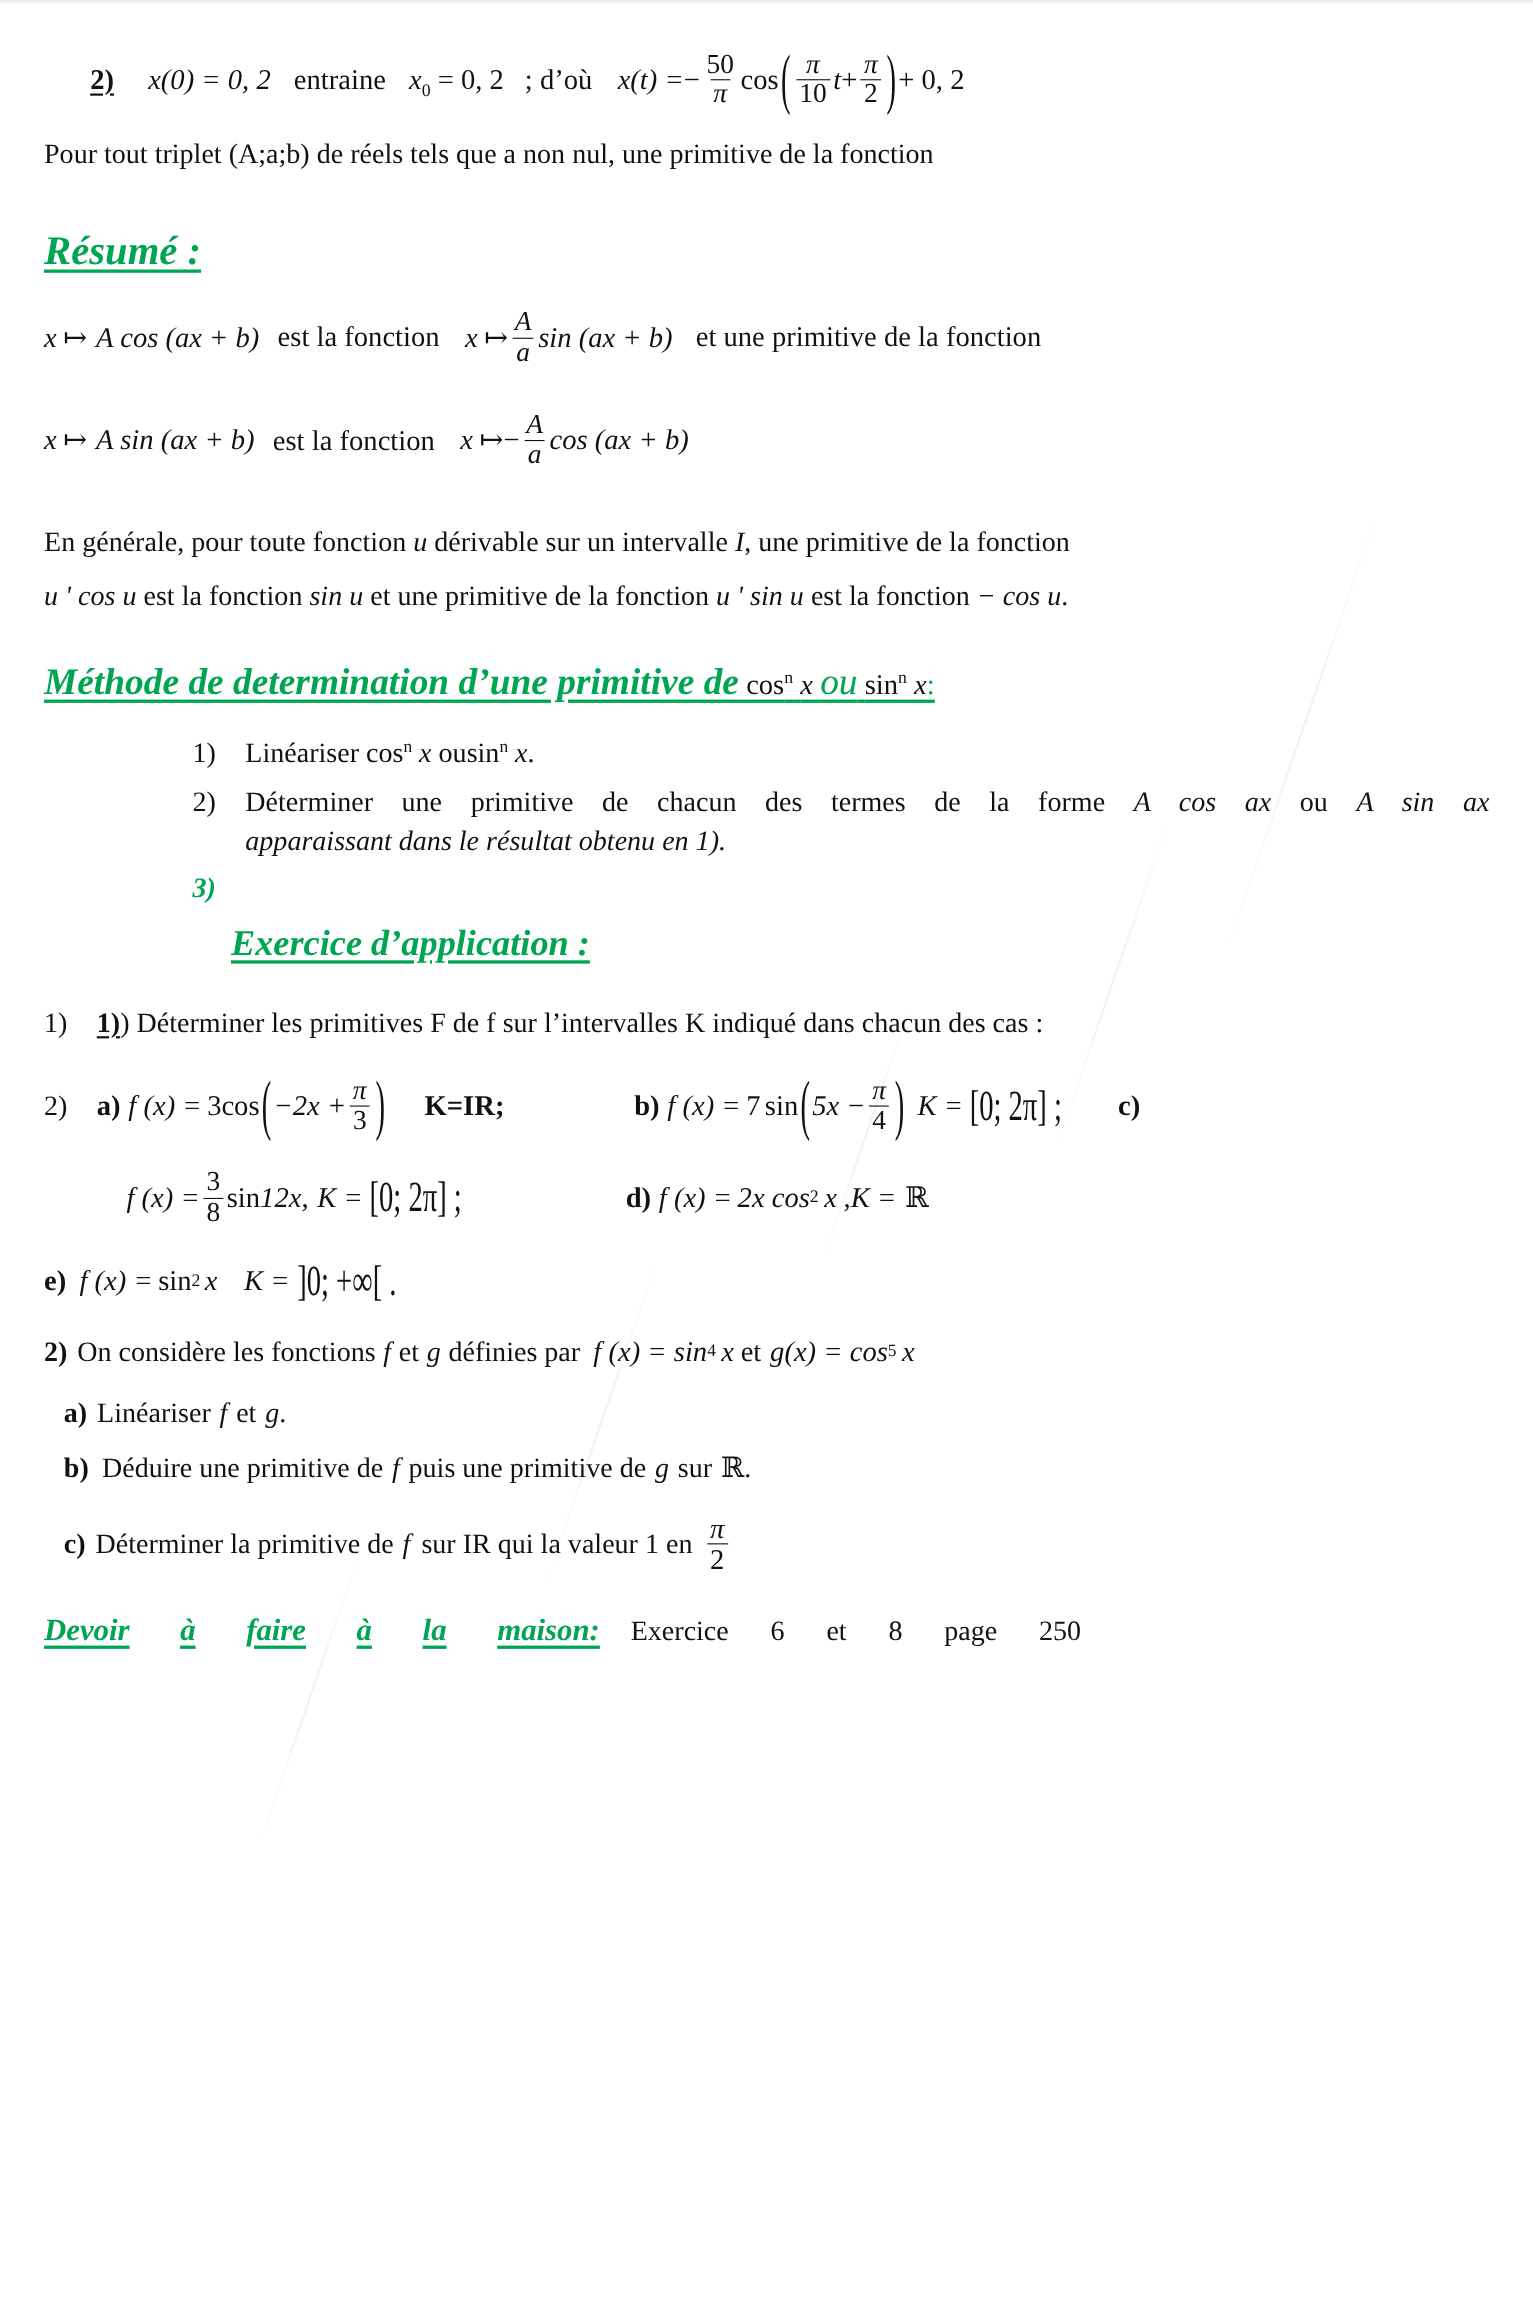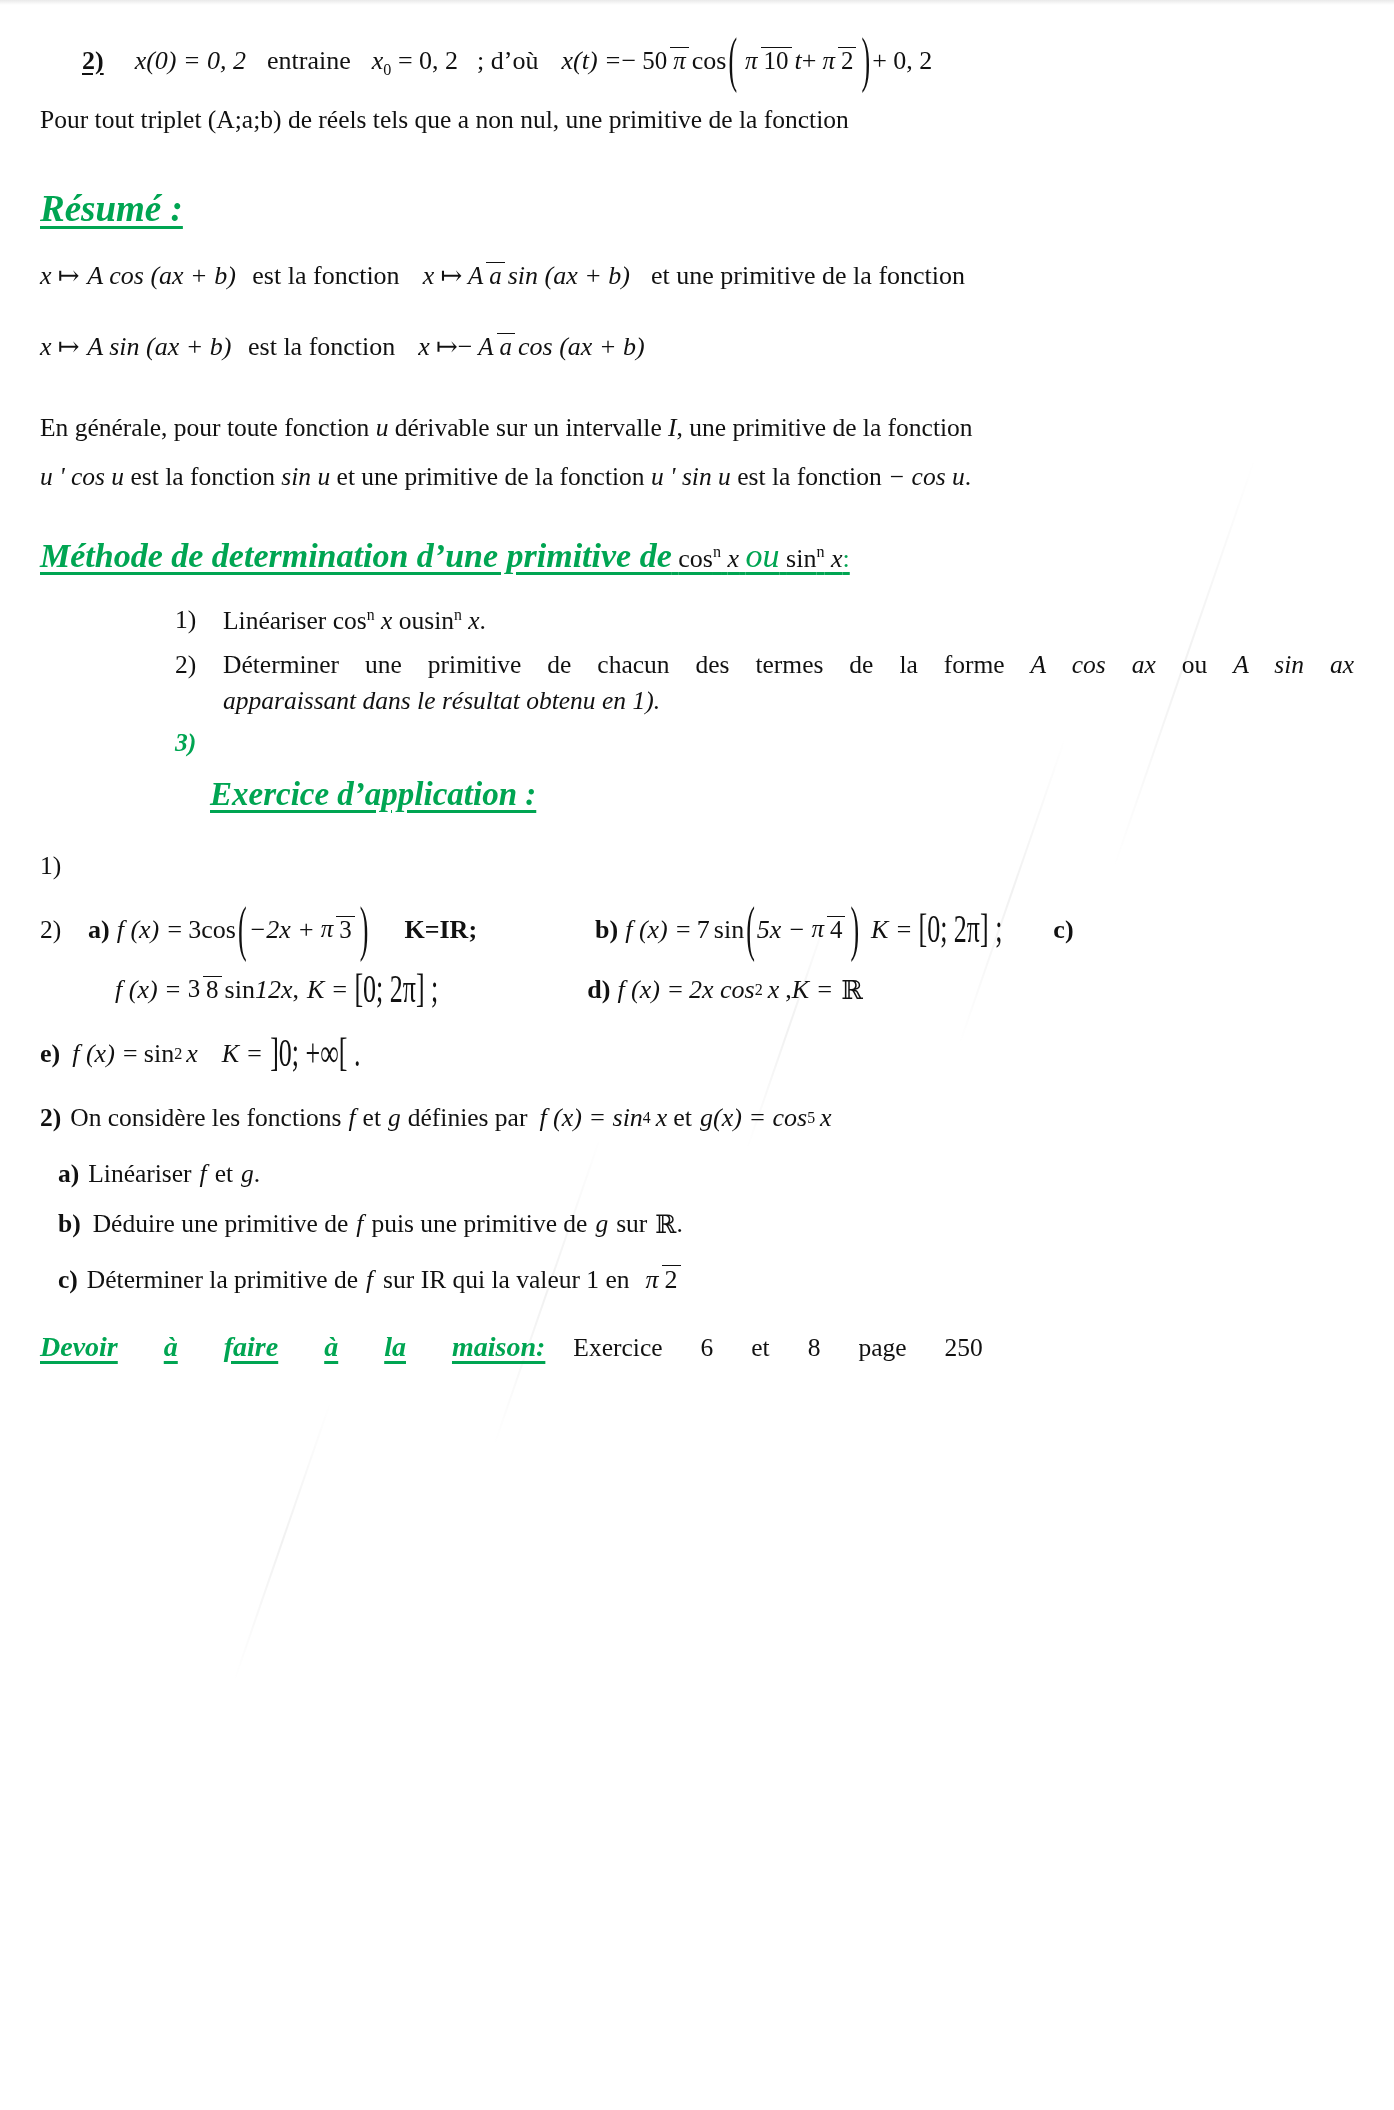--- a/index.html
+++ b/index.html
@@ -47,20 +47,21 @@
   .content {
     position: relative;
     padding: 14px 22px 0 22px;
   }
 
   
   .mi { font-style: italic; font-family: "Liberation Serif", serif; }
   .mathrow { white-space: nowrap; display: inline-flex; align-items: center; }
   .frac {
     display: inline-flex;
+    flex-direction: column;
     align-items: center;
     justify-content: center;
     vertical-align: middle;
     margin: 0 3px;
     line-height: 1.05;
     font-size: 0.96em;
   }
   .frac > .num { padding: 0 3px; }
   .frac > .den { padding: 0 3px; border-top: 1.3px solid #111; }
   .paren {
@@ -268,20 +269,23 @@
         <span class="marker green" style="width:48px; font-style:italic; font-weight:bold;">3)</span>
       </div>
     </div>
 
     <div class="blk head-green t-head-exo" style="margin-top:18px; margin-left:170px;">Exercice d’application :</div>
 
     <div style="margin-top:38px;">
 
       <div class="row t-body">
         <span class="marker" style="width:48px;">1)</span>
+        <span>
+          <span class="bold" style="text-decoration:underline; text-underline-offset:4px;">1)</span><span>) Déterminer les primitives F de f sur l’intervalles K indiqué dans chacun des cas :</span>
+        </span>
       </div>
 
       <div class="row t-math" style="margin-top:34px; align-items:center;">
         <span class="marker t-body" style="width:48px;">2)</span>
 
         <span class="mathrow">
           <span class="bold">a)</span>
           <span style="display:inline-block;width:7px"></span>
           <span class="mi">f (x) =</span>
           <span style="display:inline-block;width:5px"></span>

